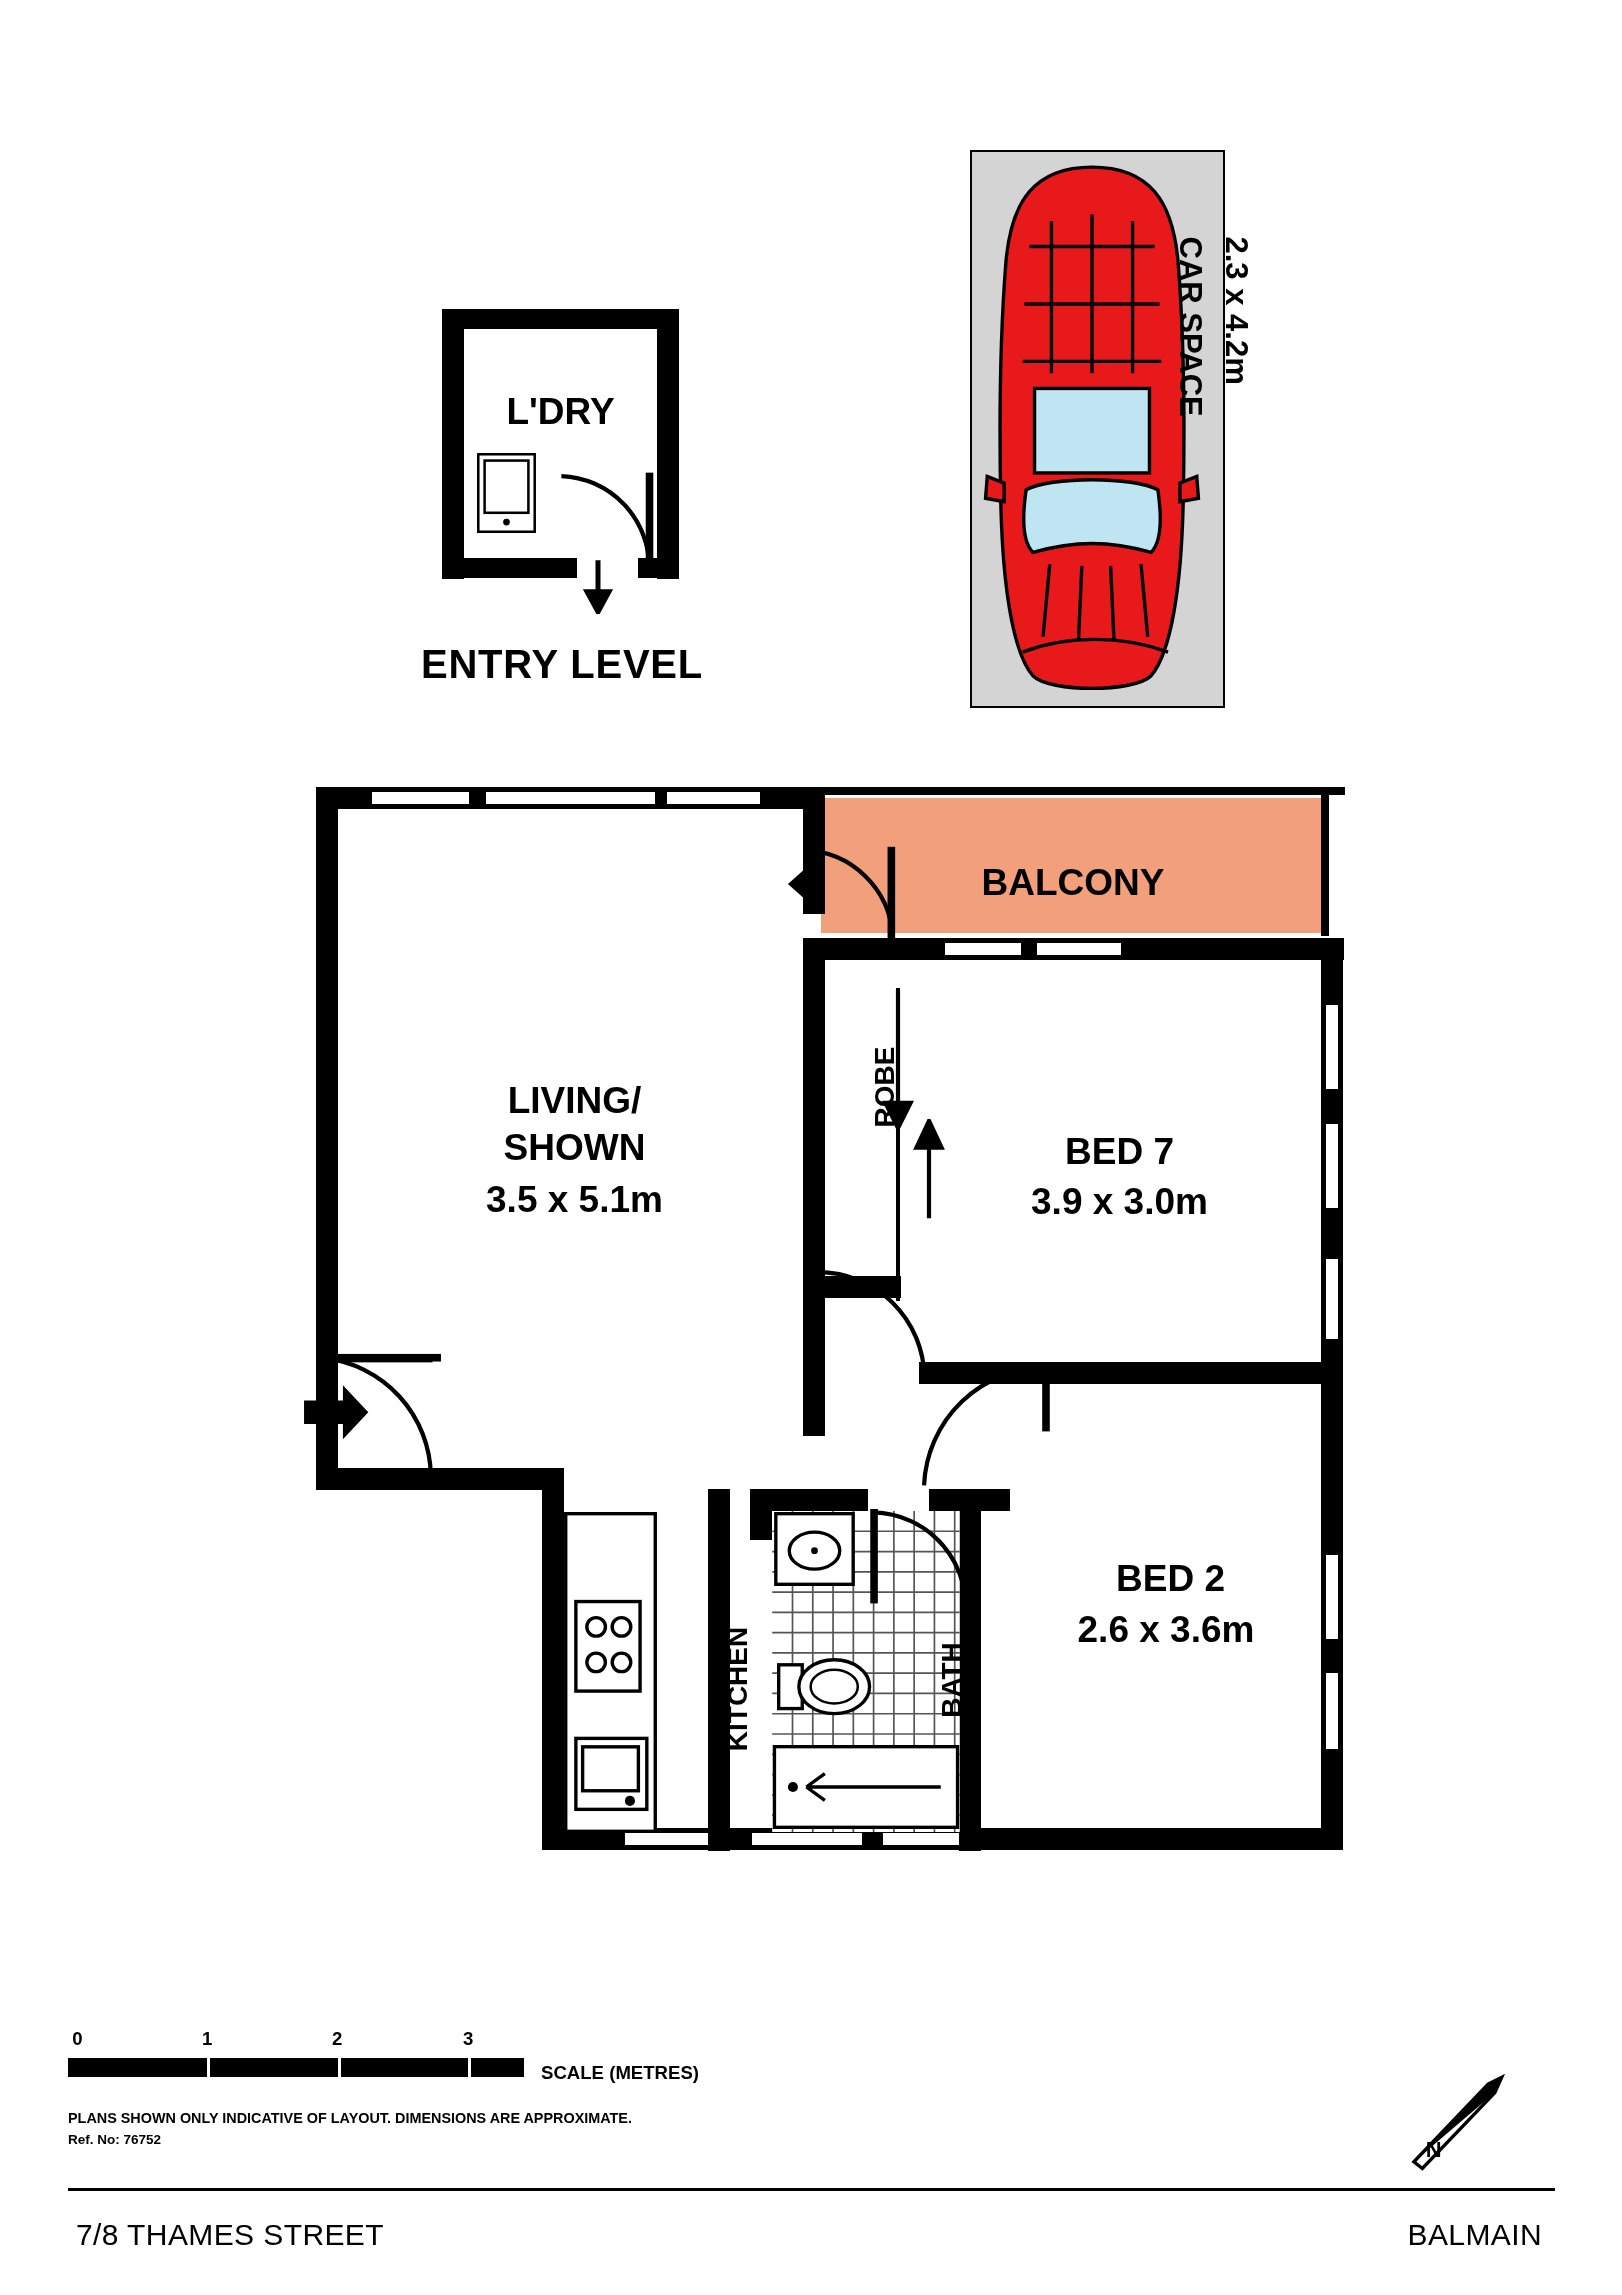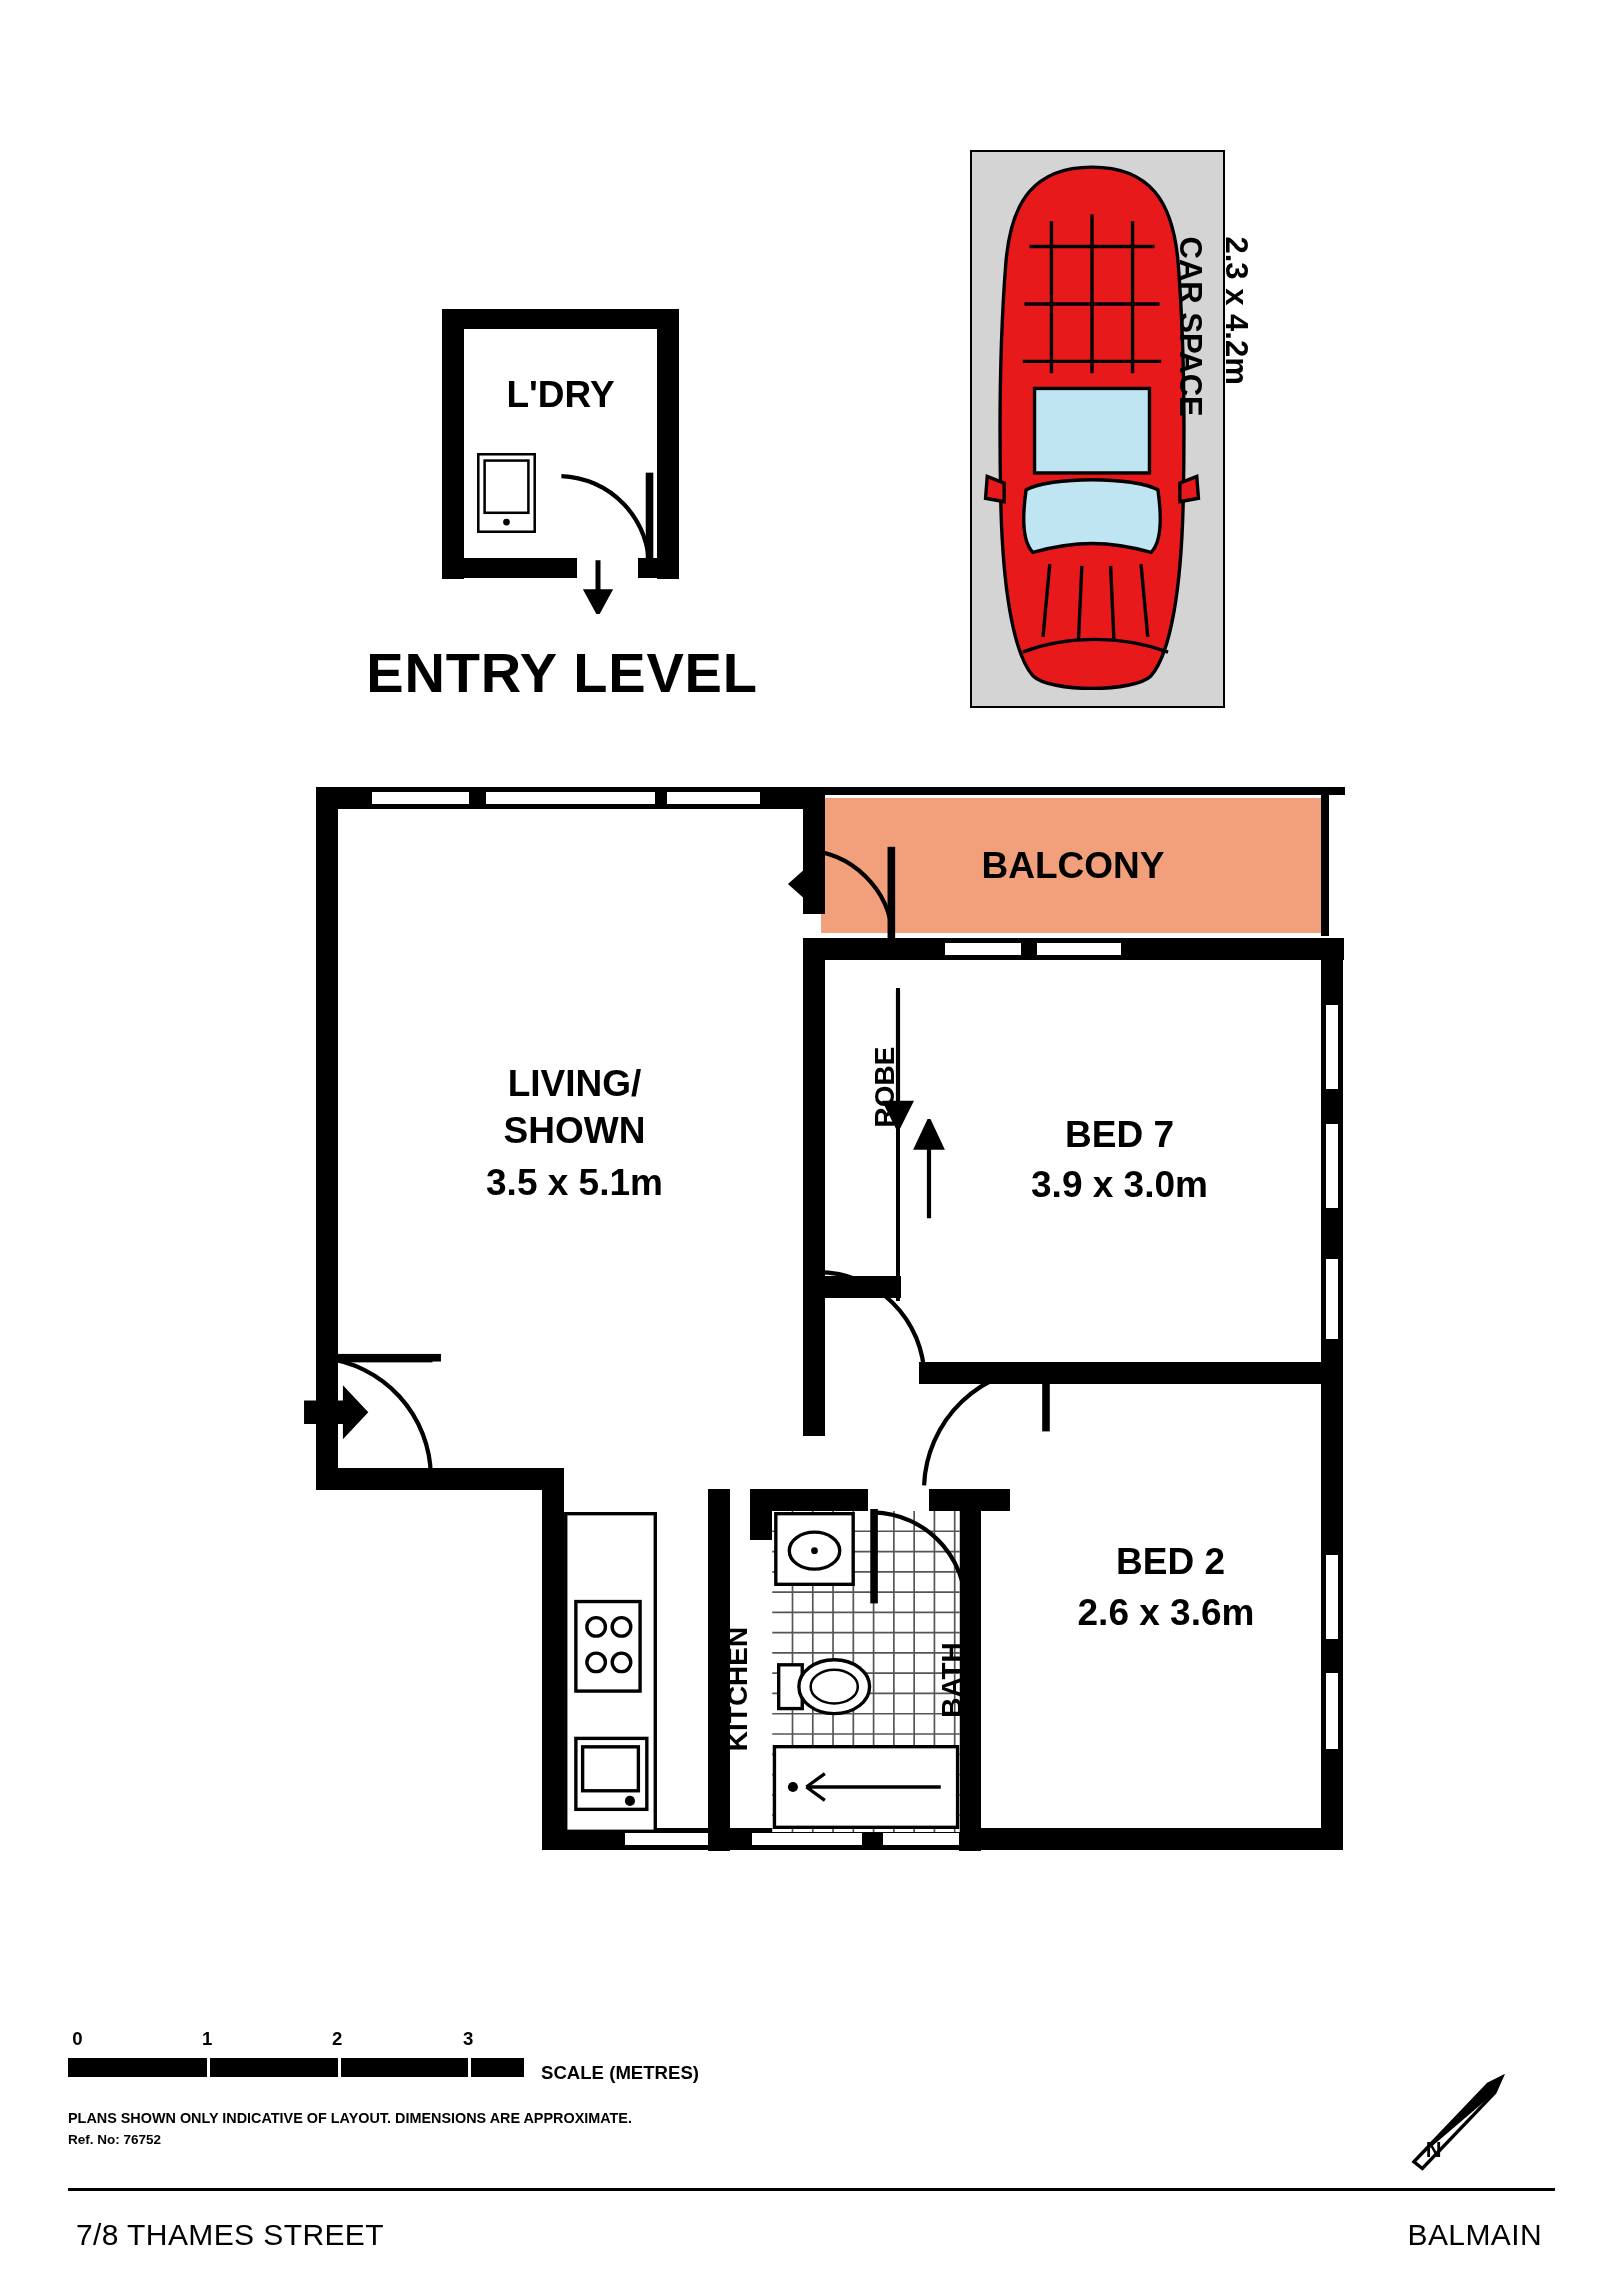--- a/index.html
+++ b/index.html
@@ -22,22 +22,22 @@
     height: 2295px;
   }
   
   .wall      { position: absolute; background: #000000; }
   .label     { position: absolute; text-align: center; line-height: 1.12; }
   .vlabel    { position: absolute; transform-origin: center center; }
   .thinline  { position: absolute; background: #000000; }
   .whitegap  { position: absolute; background: #ffffff; }
 
   
-  .t-level    { font-size: 56px; font-weight: bold; letter-spacing: 0.8px; }
-  .t-room     { font-size: 37px; font-weight: bold; }
+  .t-level    { font-size: 40px; font-weight: bold; letter-spacing: 0.8px; }
+  .t-room     { font-size: 37px; font-weight: bold; margin-top: 17px; }
   .t-roomsm   { font-size: 31px; font-weight: bold; }
   .t-small    { font-size: 28px; font-weight: bold; }
   .t-tiny     { font-size: 13.5px; font-weight: bold; }
   .t-scale    { font-size: 18.6px; font-weight: bold; }
   .t-note     { font-size: 14.4px; font-weight: bold; }
   .t-addr     { font-size: 30px; font-weight: normal; letter-spacing: 0.4px; }
 
   
   .balcony-fill {
     position: absolute;

